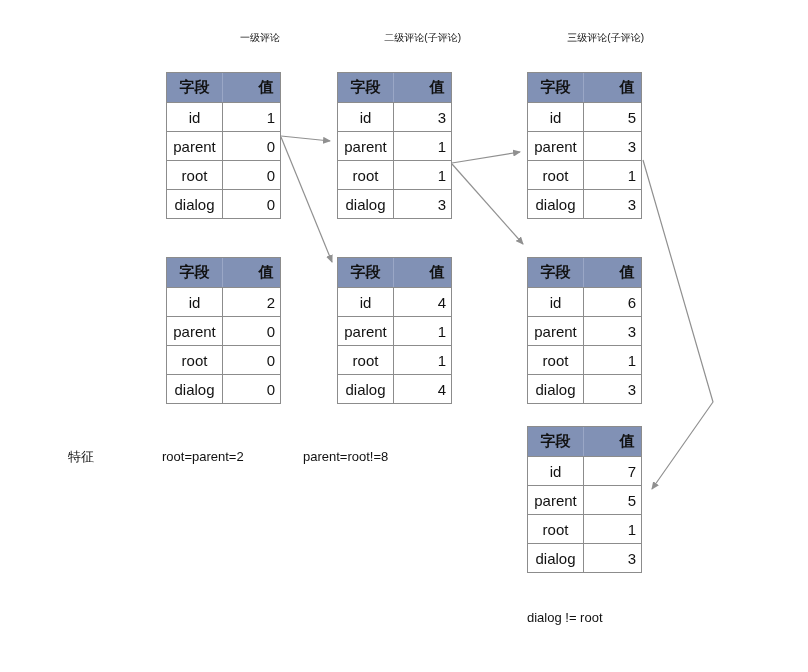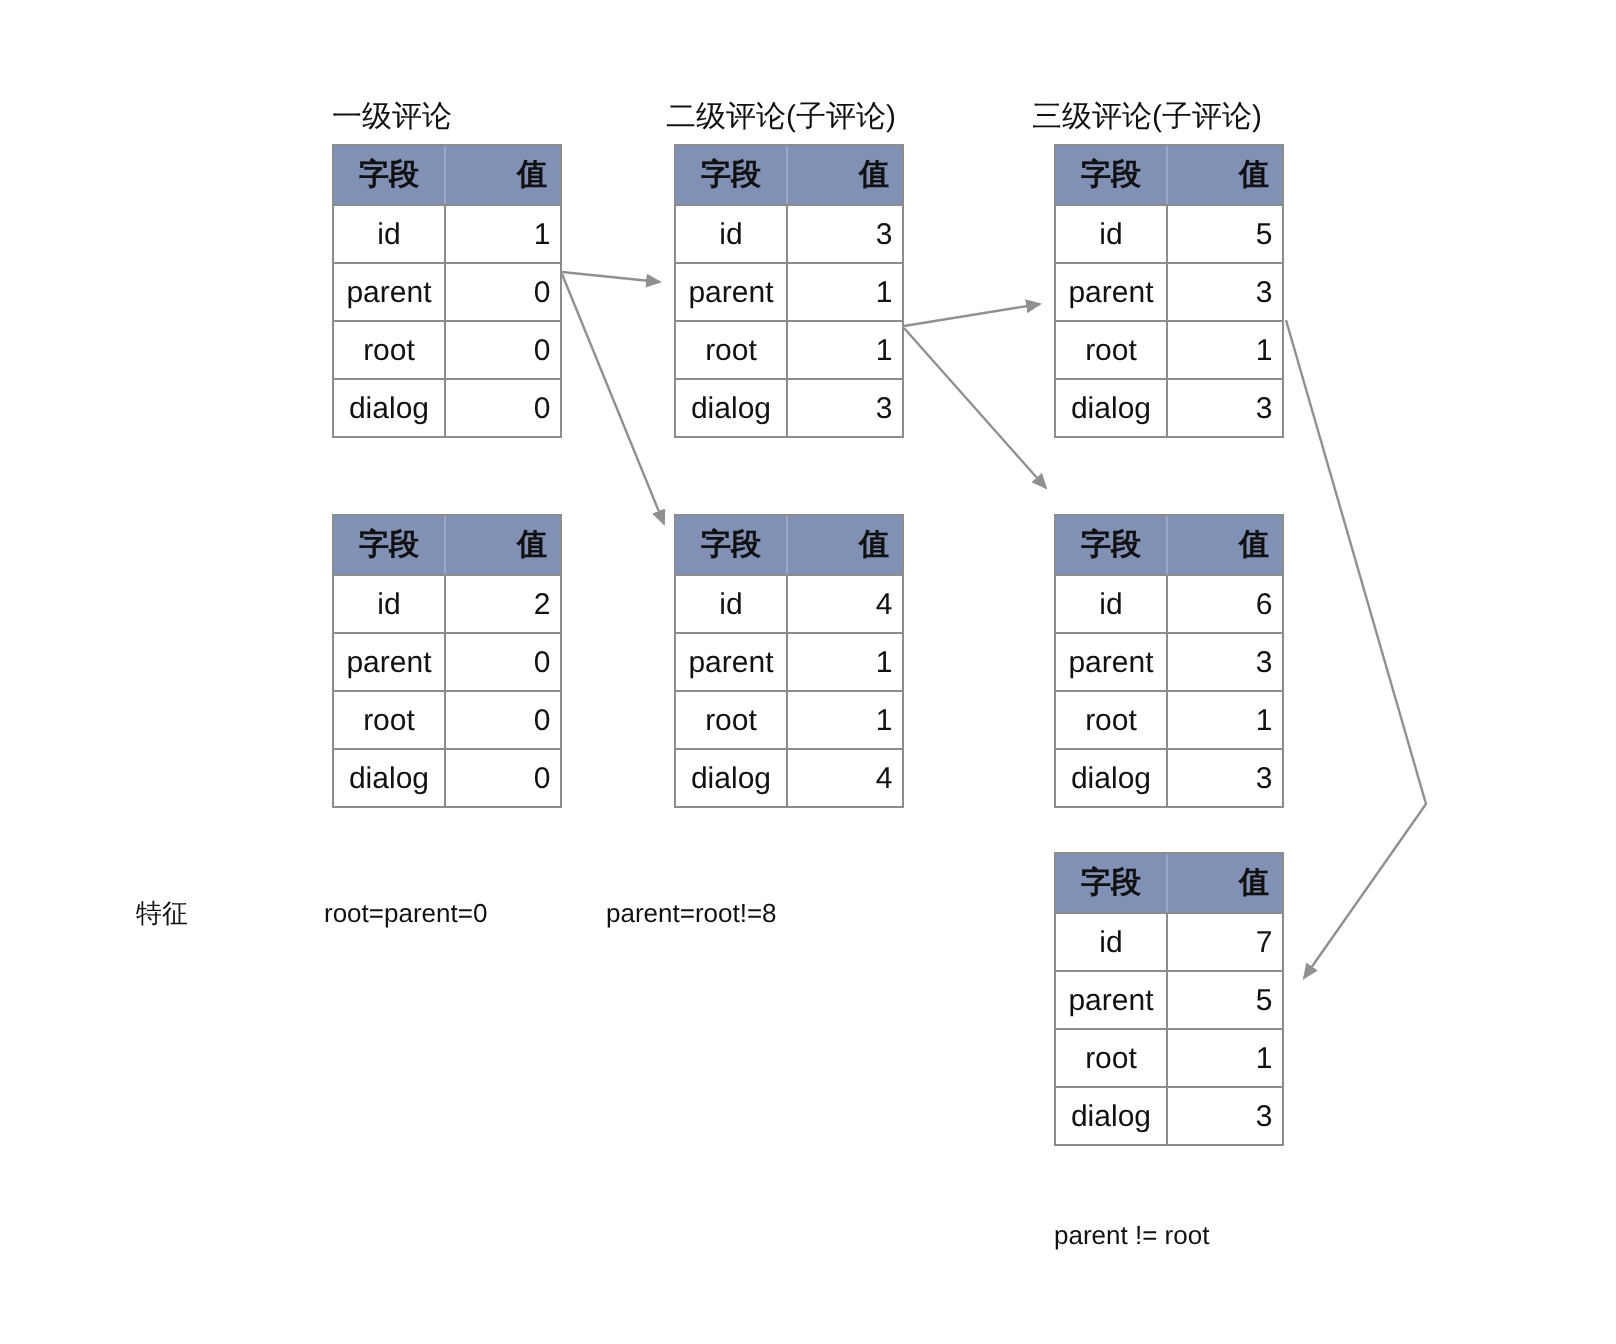--- a/index.html
+++ b/index.html
@@ -15,25 +15,25 @@
     background: var(--bg);
     font-family: "Liberation Sans", "DejaVu Sans", sans-serif;
     color: var(--text);
     position: relative;
     overflow: hidden;
   }
   .canvas { position: absolute; inset: 0; width: 808px; height: 672px; }
 
   .title {
     position: absolute;
-    top: 49px;
+    top: 28px;
     height: 20px;
-    font-size: 15px;
+    font-size: 10px;
     line-height: 20px;
-    text-align: left;
+    text-align: right;
     white-space: nowrap;
     color: var(--text);
   }
   #title-0 { left: 166px; width: 114px; }
   #title-1 { left: 333px; width: 128px; }
   #title-2 { left: 516px; width: 128px; }
 
   .arrows {
     position: absolute;
     left: 0; top: 0;
@@ -262,16 +262,16 @@
           <div class="cell">1</div>
         </div>
         <div class="trow">
           <div class="cell">dialog</div>
           <div class="cell">3</div>
         </div>
       </div>
     </div>
 
   <div class="feature feat-caption">特征</div>
-  <div class="feature feat-1">root=parent=0</div>
+  <div class="feature feat-1">root=parent=2</div>
   <div class="feature feat-2">parent=root!=8</div>
-  <div class="feature feat-3">parent != root</div>
+  <div class="feature feat-3">dialog != root</div>
 </div>
 
 </body></html>

